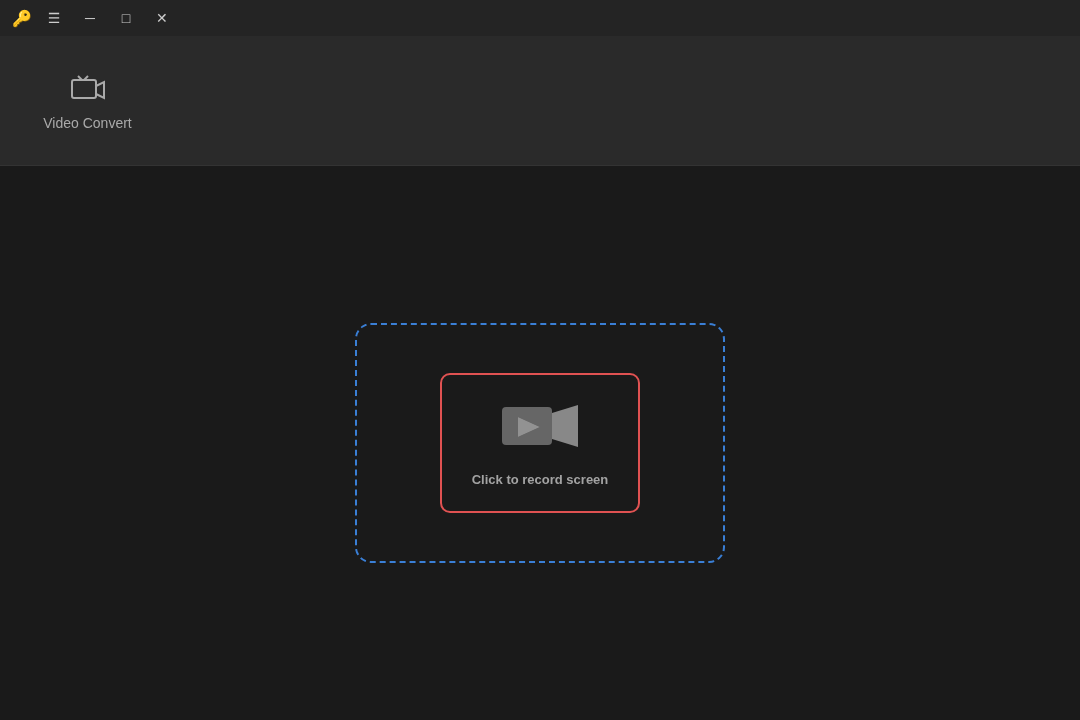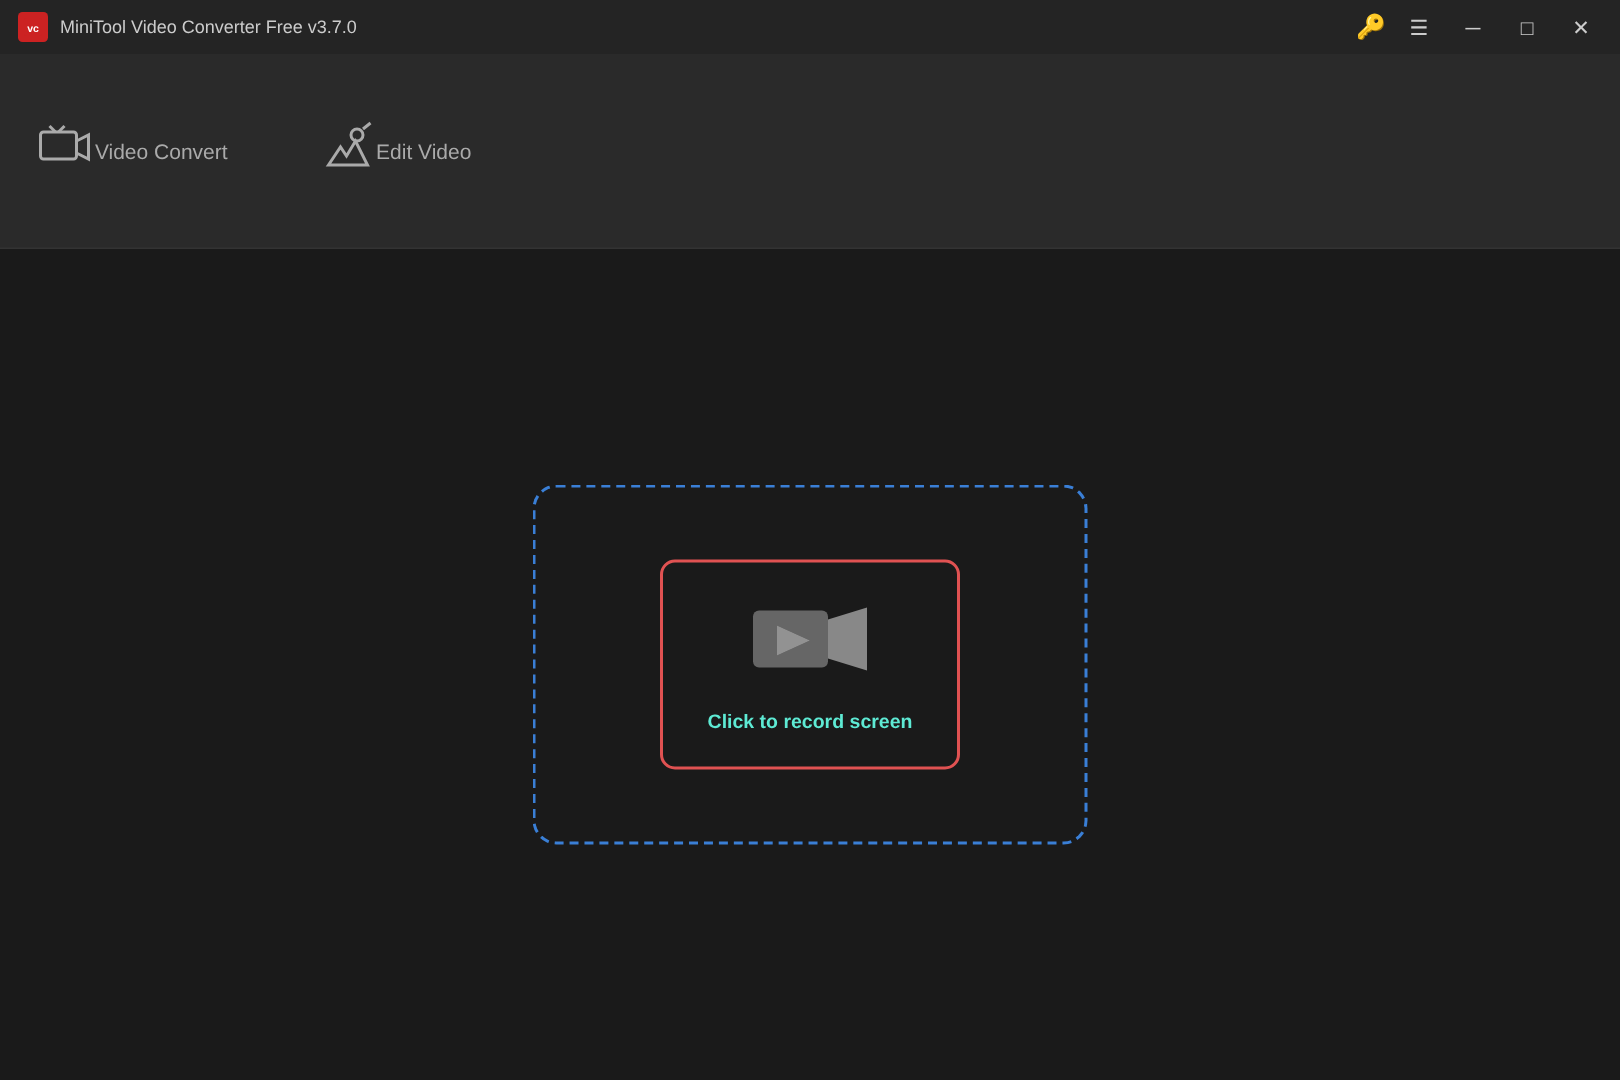--- a/index.html
+++ b/index.html
@@ -76,21 +76,21 @@
     .nav-bar {
       display: flex;
       align-items: stretch;
       background-color: #2a2a2a;
       height: 130px;
       border-bottom: 1px solid #333;
     }
 
     .nav-tab {
       display: flex;
-      flex-direction: row;
+      flex-direction: column;
       align-items: center;
       justify-content: center;
       gap: 0;
       width: 175px;
       cursor: pointer;
       position: relative;
       color: #aaaaaa;
       transition: color 0.2s;
       text-align: right;
     }
@@ -146,48 +146,39 @@
       justify-content: center;
       gap: 14px;
       cursor: pointer;
       background: transparent;
       transition: background 0.2s;
     }
 
     .record-btn-label {
       font-size: 13px;
       font-weight: bold;
-      color: #5eead4;
+      color: #a3a3a3;
     }
 
     
     .camera-svg {
       width: 80px;
       height: 55px;
     }
 
     
     .icon-svg {
       width: 40px;
       height: 40px;
     }
   </style>
 </head>
 <body>
 
 <div class="title-bar">
-  <div class="title-bar-left">
-    <div class="app-logo">
-      <svg width="14" height="14" viewBox="0 0 14 14">
-        <rect x="1" y="1" width="12" height="12" rx="2" fill="#cc2222"></rect>
-        <text x="7" y="10" text-anchor="middle" fill="white" font-size="7" font-weight="bold">vc</text>
-      </svg>
-    </div>
-    <span class="app-title">MiniTool Video Converter Free v3.7.0</span>
-  </div>
   <div class="title-bar-controls">
     <span class="key-icon">🔑</span>
     <div class="title-bar-btn">☰</div>
     <div class="title-bar-btn">─</div>
     <div class="title-bar-btn">□</div>
     <div class="title-bar-btn close">✕</div>
   </div>
 </div>
 
 <div class="nav-bar">
@@ -199,30 +190,20 @@
         <polyline points="28,16 36,12 36,28 28,24" stroke="#aaaaaa" stroke-width="2" fill="none"></polyline>
         <line x1="10" y1="6" x2="14" y2="10" stroke="#aaaaaa" stroke-width="2"></line>
         <line x1="20" y1="6" x2="16" y2="10" stroke="#aaaaaa" stroke-width="2"></line>
       </svg>
     </div>
     <span class="nav-tab-label">Video Convert</span>
   </div>
 
 
 
-  <div class="nav-tab">
-    <div class="nav-tab-icon">
-      <svg class="icon-svg" viewBox="0 0 40 40" fill="none">
-        <path d="M8 32 L16 20 L20 26 L26 16 L34 32 Z" stroke="#aaaaaa" stroke-width="2" fill="none"></path>
-        <circle cx="27" cy="12" r="4" stroke="#aaaaaa" stroke-width="2" fill="none"></circle>
-        <line x1="31" y1="8" x2="36" y2="4" stroke="#aaaaaa" stroke-width="2"></line>
-      </svg>
-    </div>
-    <span class="nav-tab-label">Edit Video</span>
-  </div>
 
 </div>
 
 <div class="main-content">
   <div class="record-container">
     <div class="record-btn">
 
       <div>
         <svg class="camera-svg" viewBox="0 0 80 55" fill="none">
 

